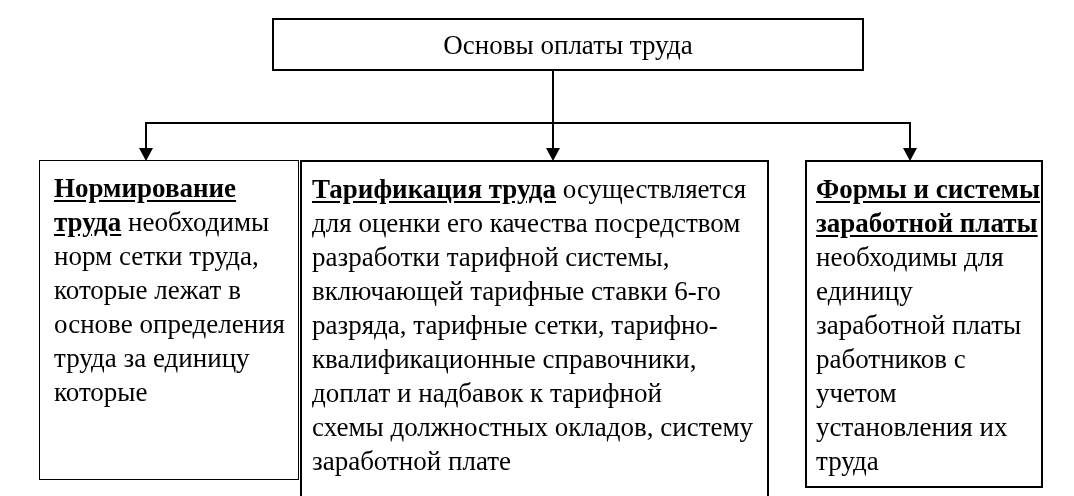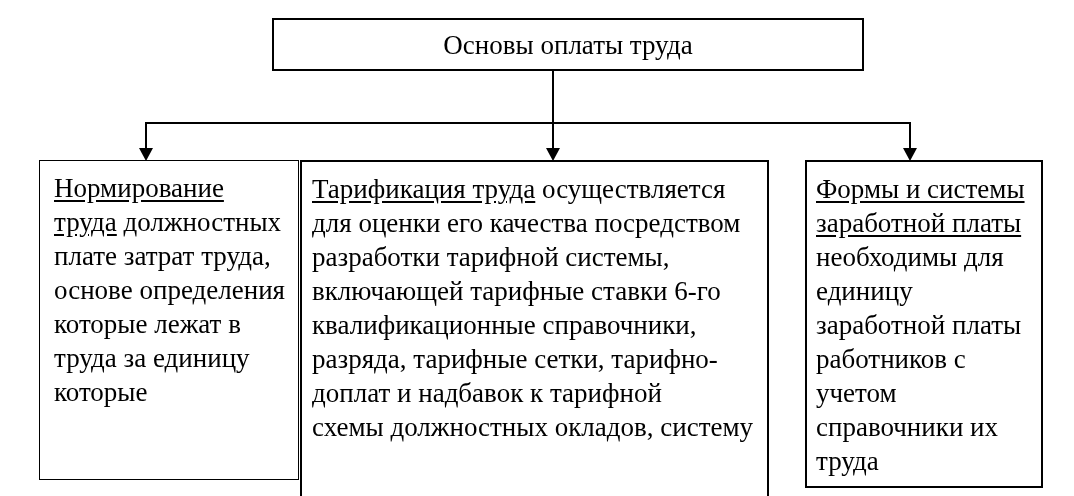--- a/index.html
+++ b/index.html
@@ -48,20 +48,21 @@
     padding-left: 10px; padding-right: 2px;
   }
   #box-2 {
     left: 805px; top: 160px;
     width: 238px; height: 328px;
     padding-left: 9px; padding-right: 2px;
   }
   .u {
     text-decoration: underline;
     text-underline-offset: 3px;
+    font-weight: bold;
   }
 </style>
 </head>
 <body>
 
 <div class="canvas">
 
   <svg class="connector-svg" width="1074" height="496" viewBox="0 0 1074 496" xmlns="http://www.w3.org/2000/svg">
     <g stroke="#000000" stroke-width="2" fill="none">
       <line x1="553" y1="70" x2="553" y2="123"></line>
@@ -76,44 +77,45 @@
       <polygon points="903,148 917,148 910,161"></polygon>
     </g>
   </svg>
 
   <div class="box root">
     <span>Основы оплаты труда</span>
   </div>
 
   <div class="box leaf" id="box-0">
       <div class="line"><span class="u">Нормирование</span></div>
-      <div class="line"><span class="u">труда</span><span> должностных</span></div>
-      <div class="line"><span>плате затрат труда,</span></div>
+      <div class="line"><span class="u">труда</span><span> необходимы</span></div>
+      <div class="line"><span>норм сетки труда,</span></div>
+      <div class="line"><span>которые лежат в</span></div>
       <div class="line"><span>основе определения</span></div>
-      <div class="line"><span>которые лежат в</span></div>
       <div class="line"><span>труда за единицу</span></div>
       <div class="line"><span>которые</span></div>
     </div>
 
   <div class="box leaf" id="box-1">
       <div class="line"><span class="u">Тарификация труда</span><span> осуществляется</span></div>
       <div class="line"><span>для оценки его качества посредством</span></div>
       <div class="line"><span>разработки тарифной системы,</span></div>
       <div class="line"><span>включающей тарифные ставки 6-го</span></div>
+      <div class="line"><span>разряда, тарифные сетки, тарифно-</span></div>
       <div class="line"><span>квалификационные справочники,</span></div>
-      <div class="line"><span>разряда, тарифные сетки, тарифно-</span></div>
       <div class="line"><span>доплат и надбавок к тарифной</span></div>
       <div class="line"><span>схемы должностных окладов, систему</span></div>
+      <div class="line"><span>заработной плате</span></div>
     </div>
 
   <div class="box leaf" id="box-2">
       <div class="line"><span class="u">Формы и системы</span></div>
       <div class="line"><span class="u">заработной платы</span></div>
       <div class="line"><span>необходимы для</span></div>
       <div class="line"><span>единицу</span></div>
       <div class="line"><span>заработной платы</span></div>
       <div class="line"><span>работников с</span></div>
       <div class="line"><span>учетом</span></div>
-      <div class="line"><span>справочники их</span></div>
+      <div class="line"><span>установления их</span></div>
       <div class="line"><span>труда</span></div>
     </div>
 
 </div>
 
 </body></html>

